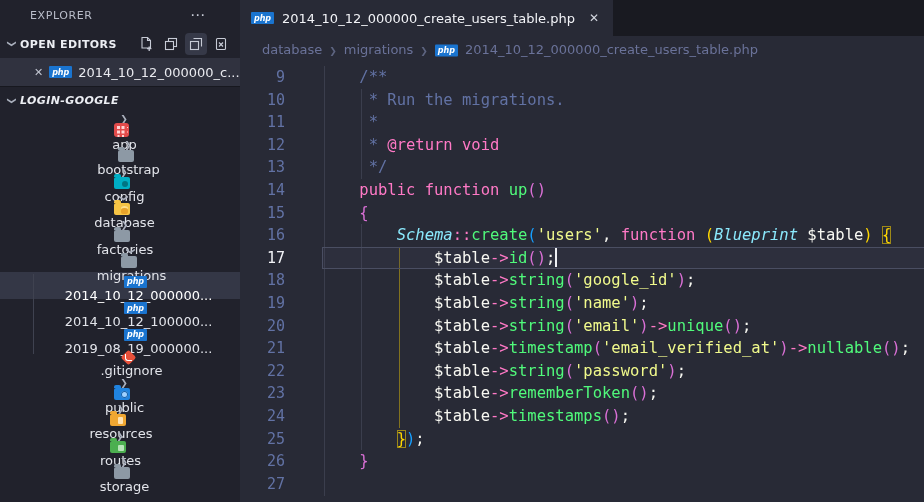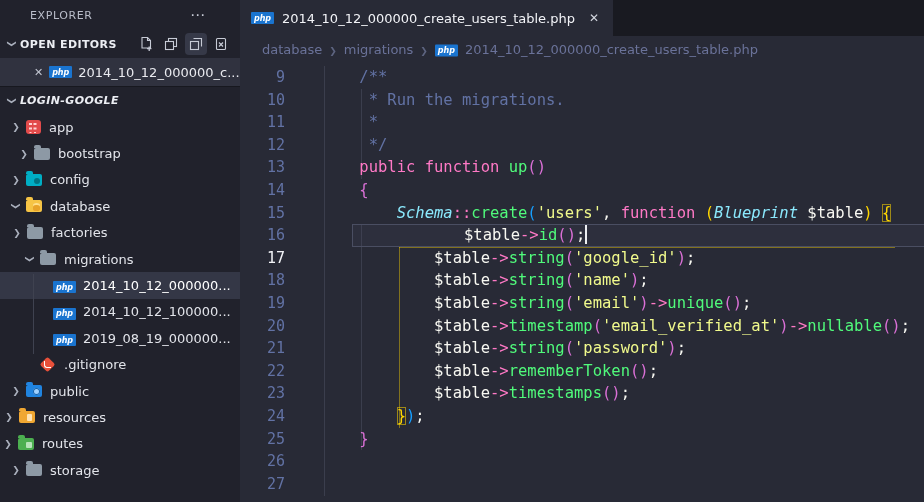--- a/index.html
+++ b/index.html
@@ -28,21 +28,21 @@
   .oe-act svg { display:block; }
 
   .oe-item { height:28px; display:flex; align-items:center; background:#30323f; padding-left:34px; gap:6px; }
   .x-icon { color:#c3c7d2; font-size:11px; line-height:1; }
   .php-pill { display:inline-flex; align-items:center; justify-content:center; flex:none;
     width:23px; height:12px; border-radius:1px; background:#1a74cf; color:#fff;
     font-size:8px; font-weight:bold; font-style:italic; font-family:"DejaVu Sans",sans-serif; }
   .oe-item .lbl { color:#e9eaef; font-size:13px; white-space:nowrap; }
 
   #tree { position:relative; }
-  .tree-row { height:26.4px; display:flex; align-items:center; color:#e2e4ea; font-size:13px; white-space:nowrap; }
+  .tree-row { height:26.4px; display:flex; align-items:center; color:#e2e4ea; font-size:13px; white-space:nowrap;flex-direction:column; }
   .tree-row.selected { background:#343746; color:#fff; }
   .tree-row .lbl { margin-left:1px; }
   .tree-guide { position:absolute; left:33px; width:1px; background:#3f4250; }
 
   
   .ic { position:relative; flex:none; width:16px; height:12px; border-radius:2px; margin:0 7px 0 2px; background:var(--fc,#90a4ae); }
   .ic::before { content:""; position:absolute; top:-3px; left:0; width:7px; height:3px; border-radius:2px 2px 0 0; background:var(--fc,#90a4ae); }
   .ic-folder-gray { --fc:#8d99a5; }
   .ic-folder-config { --fc:#00aec4; }
   .ic-folder-config::after { content:""; position:absolute; right:2px; bottom:2px; width:6px; height:6px; border-radius:50%; background:#007483; }
@@ -75,21 +75,21 @@
   .bc-sep { font-size:9px; color:#5d6480; transform:translateY(.5px); }
   #breadcrumbs .php-pill { transform:translateY(.5px); }
 
   #codearea { position:absolute; left:0; top:63px; right:0; bottom:0; display:flex;
     font-family:"DejaVu Sans Mono","Liberation Mono",monospace; font-size:15.5px; }
   #gutter { width:62px; flex:none; padding:3px 17px 0 0; text-align:right; color:#6272a4; }
   #gutter .num { height:22.6px; line-height:22.6px; font-size:15px; }
   #gutter .num.active { color:#f2f3f7; }
   #lines { position:relative; flex:1; padding:3px 0 0 20px; overflow:hidden; }
   .code-line { height:22.6px; line-height:22.6px; white-space:pre; position:relative; z-index:2; }
-  .code-line.cur { background:rgba(70,74,94,.18); box-shadow:inset 0 1px 0 #4a4e62, inset 0 -1px 0 #4a4e62, inset 1px 0 0 #4a4e62;margin-left:30px; }
+  .code-line.cur { background:rgba(70,74,94,.18); box-shadow:inset 0 1px 0 #4a4e62, inset 0 -1px 0 #4a4e62, inset 1px 0 0 #4a4e62; }
 
   .tok-c { color:#6272a4; }
   .tok-k { color:#ff79c6; }
   .tok-f { color:#50fa7b; }
   .tok-t { color:#8be9fd; font-style:italic; }
   .tok-s { color:#f1fa8c; }
   .tok-p { color:#f8f8f2; }
   .tok-b1 { color:#ffd700; }
   .tok-b1m { color:#ffd700; outline:1px solid rgba(255,215,0,.55); outline-offset:-1px; }
   .tok-b2 { color:#da70d6; }
@@ -285,20 +285,21 @@
         </div>
       <div id="lines">
         <div class="guide g-col0"></div>
         <div class="guide g-col4a"></div>
         <div class="guide g-col4b"></div>
         <div class="guide gold g-col8"></div>
         <div class="guide-h g-hz"></div>
       <div class="code-line"><span class="tok-c">    /**</span></div>
           <div class="code-line"><span class="tok-c">     * Run the migrations.</span></div>
           <div class="code-line"><span class="tok-c">     *</span></div>
+          <div class="code-line"><span class="tok-c">     * </span><span class="tok-k">@return</span><span class="tok-p"> </span><span class="tok-k">void</span></div>
           <div class="code-line"><span class="tok-c">     */</span></div>
           <div class="code-line"><span class="tok-p">    </span><span class="tok-k">public</span><span class="tok-p"> </span><span class="tok-k">function</span><span class="tok-p"> </span><span class="tok-f">up</span><span class="tok-b2">()</span></div>
           <div class="code-line"><span class="tok-p">    </span><span class="tok-b2">{</span></div>
           <div class="code-line"><span class="tok-p">        </span><span class="tok-t">Schema</span><span class="tok-k">::</span><span class="tok-f">create</span><span class="tok-b3">(</span><span class="tok-s">'users'</span><span class="tok-p">, </span><span class="tok-k">function</span><span class="tok-p"> </span><span class="tok-b1">(</span><span class="tok-t">Blueprint</span><span class="tok-p"> </span><span class="tok-p">$table</span><span class="tok-b1">)</span><span class="tok-p"> </span><span class="tok-b1m">{</span></div>
           <div class="code-line cur"><span class="tok-p">            $table</span><span class="tok-k">-&gt;</span><span class="tok-f">id</span><span class="tok-b2">()</span><span class="tok-p">;</span><span class="cursor"></span></div>
           <div class="code-line"><span class="tok-p">            $table</span><span class="tok-k">-&gt;</span><span class="tok-f">string</span><span class="tok-b2">(</span><span class="tok-s">'google_id'</span><span class="tok-b2">)</span><span class="tok-p">;</span></div>
           <div class="code-line"><span class="tok-p">            $table</span><span class="tok-k">-&gt;</span><span class="tok-f">string</span><span class="tok-b2">(</span><span class="tok-s">'name'</span><span class="tok-b2">)</span><span class="tok-p">;</span></div>
           <div class="code-line"><span class="tok-p">            $table</span><span class="tok-k">-&gt;</span><span class="tok-f">string</span><span class="tok-b2">(</span><span class="tok-s">'email'</span><span class="tok-b2">)</span><span class="tok-k">-&gt;</span><span class="tok-f">unique</span><span class="tok-b2">()</span><span class="tok-p">;</span></div>
           <div class="code-line"><span class="tok-p">            $table</span><span class="tok-k">-&gt;</span><span class="tok-f">timestamp</span><span class="tok-b2">(</span><span class="tok-s">'email_verified_at'</span><span class="tok-b2">)</span><span class="tok-k">-&gt;</span><span class="tok-f">nullable</span><span class="tok-b2">()</span><span class="tok-p">;</span></div>
           <div class="code-line"><span class="tok-p">            $table</span><span class="tok-k">-&gt;</span><span class="tok-f">string</span><span class="tok-b2">(</span><span class="tok-s">'password'</span><span class="tok-b2">)</span><span class="tok-p">;</span></div>

